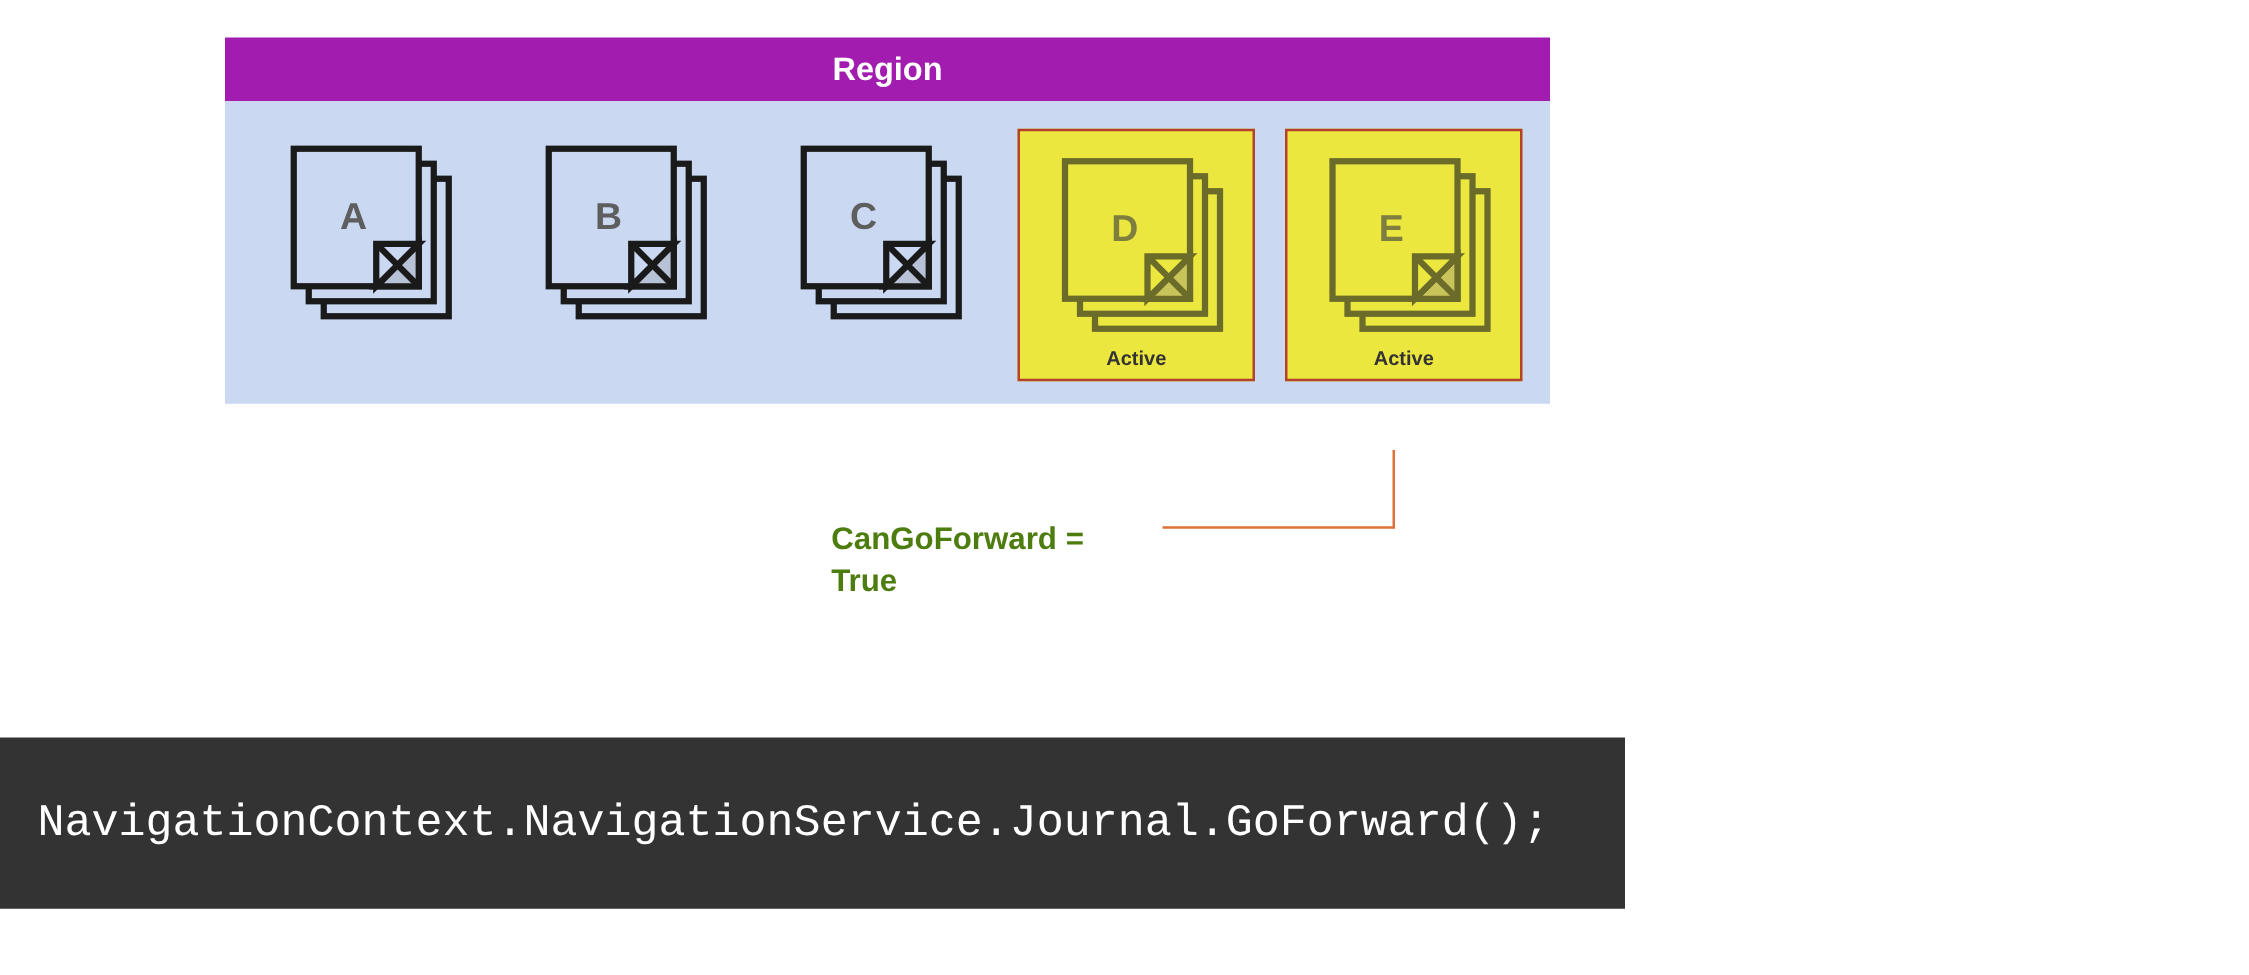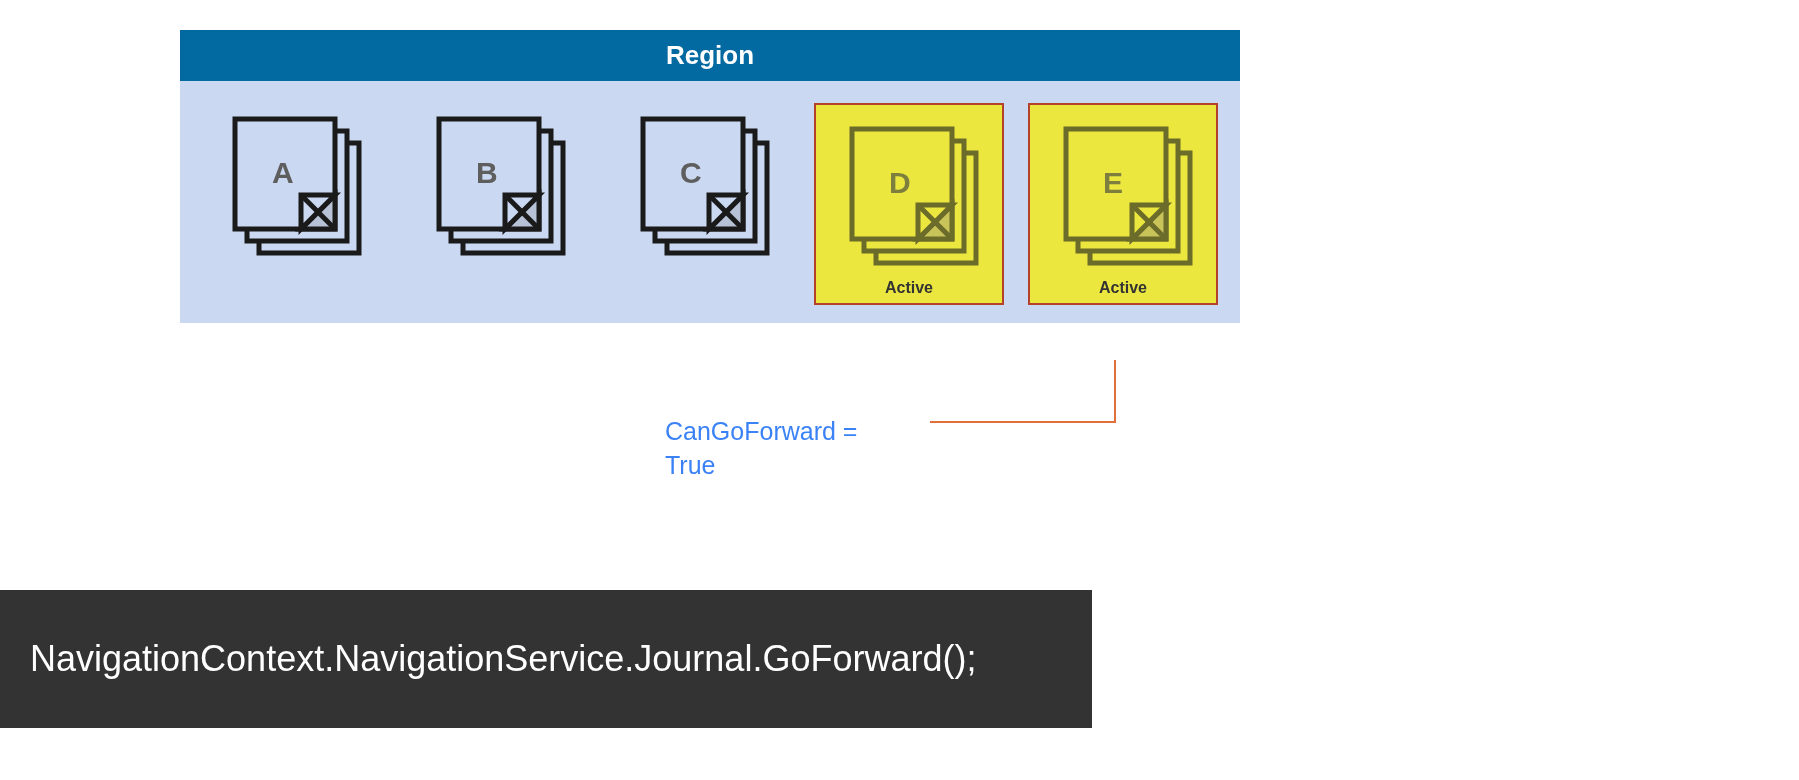--- a/index.html
+++ b/index.html
@@ -15,21 +15,21 @@
     width: 1799px;
     height: 780px;
   }
   .region-box {
     position: absolute;
     left: 180px;
     top: 30px;
     width: 1060px;
   }
   .region-header {
-    background: #0369a1;
+    background: #a21caf;
     color: #fff;
     text-align: center;
     font-size: 26px;
     font-weight: 600;
     padding: 10px 0;
   }
   .region-body {
     background: #cad8f2;
     display: flex;
     justify-content: space-around;
@@ -53,43 +53,43 @@
     color: #333;
     margin-top: 6px;
   }
   .stack-svg { display: block; margin: 0 auto; }
   .annotation {
     position: absolute;
     left: 665px;
     top: 415px;
     width: 260px;
     font-size: 25px;
-    font-weight: 400;
-    color: #3b82f6;
+    font-weight: 700;
+    color: #4d7c0f;
     line-height: 1.35;
   }
   .callout-line {
     position: absolute;
     left: 920px;
     top: 360px;
     width: 200px;
     height: 80px;
     pointer-events: none;
   }
   .code-block {
     position: absolute;
     left: 0;
     top: 590px;
-    width: 1092px;
+    width: 1300px;
     background: #333;
     color: #fff;
     font-size: 36px;
     font-weight: 400;
     padding: 48px 30px;
-    font-family: Liberation Sans, sans-serif;
+    font-family: Liberation Mono, monospace;
   }
 </style>
 </head>
 <body>
 
 <div class="canvas">
 
   <div class="region-box">
     <div class="region-header">
       <span>Region</span>

